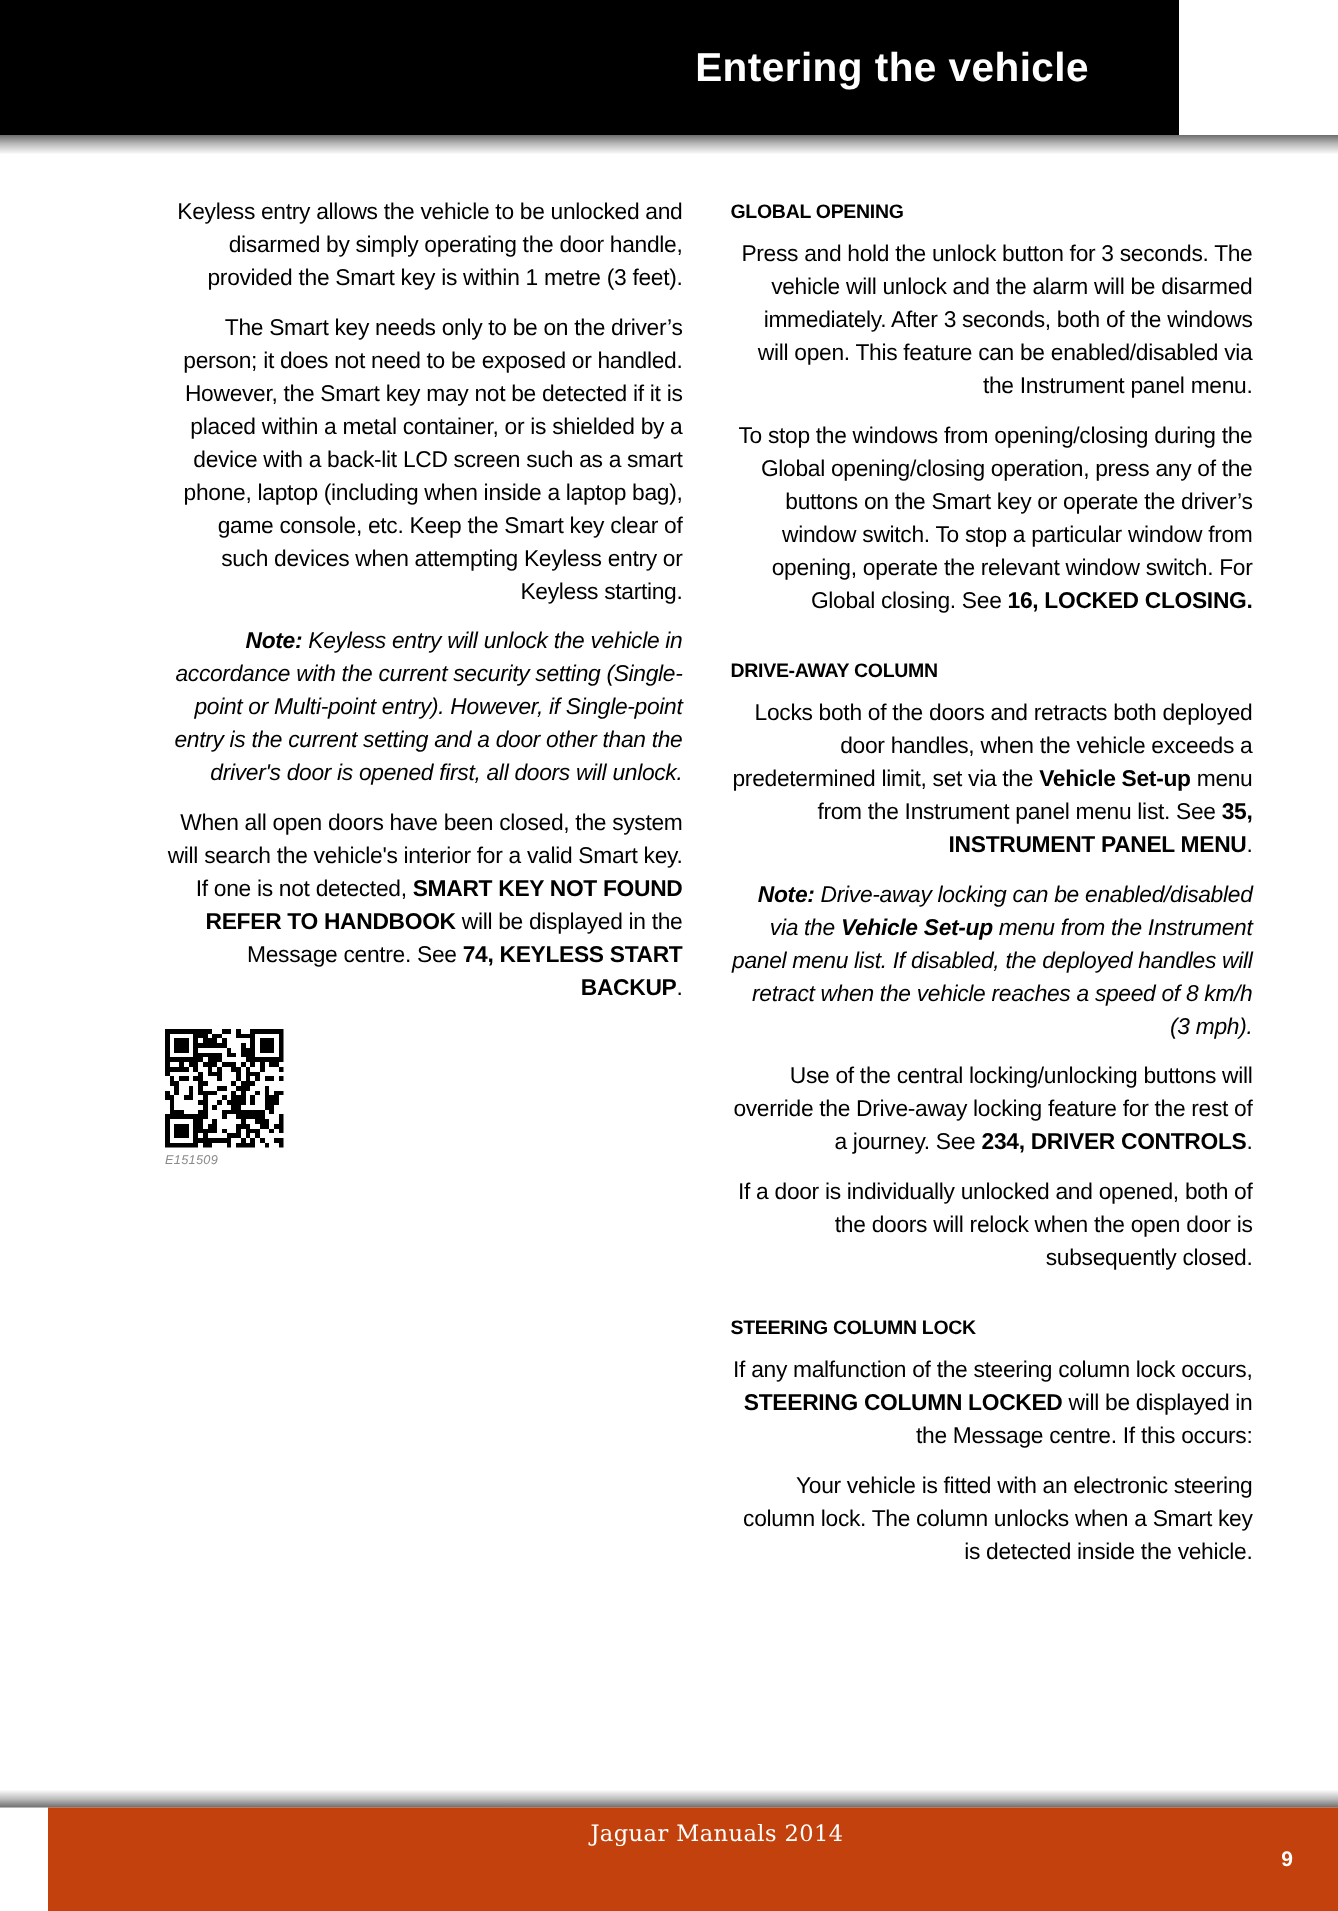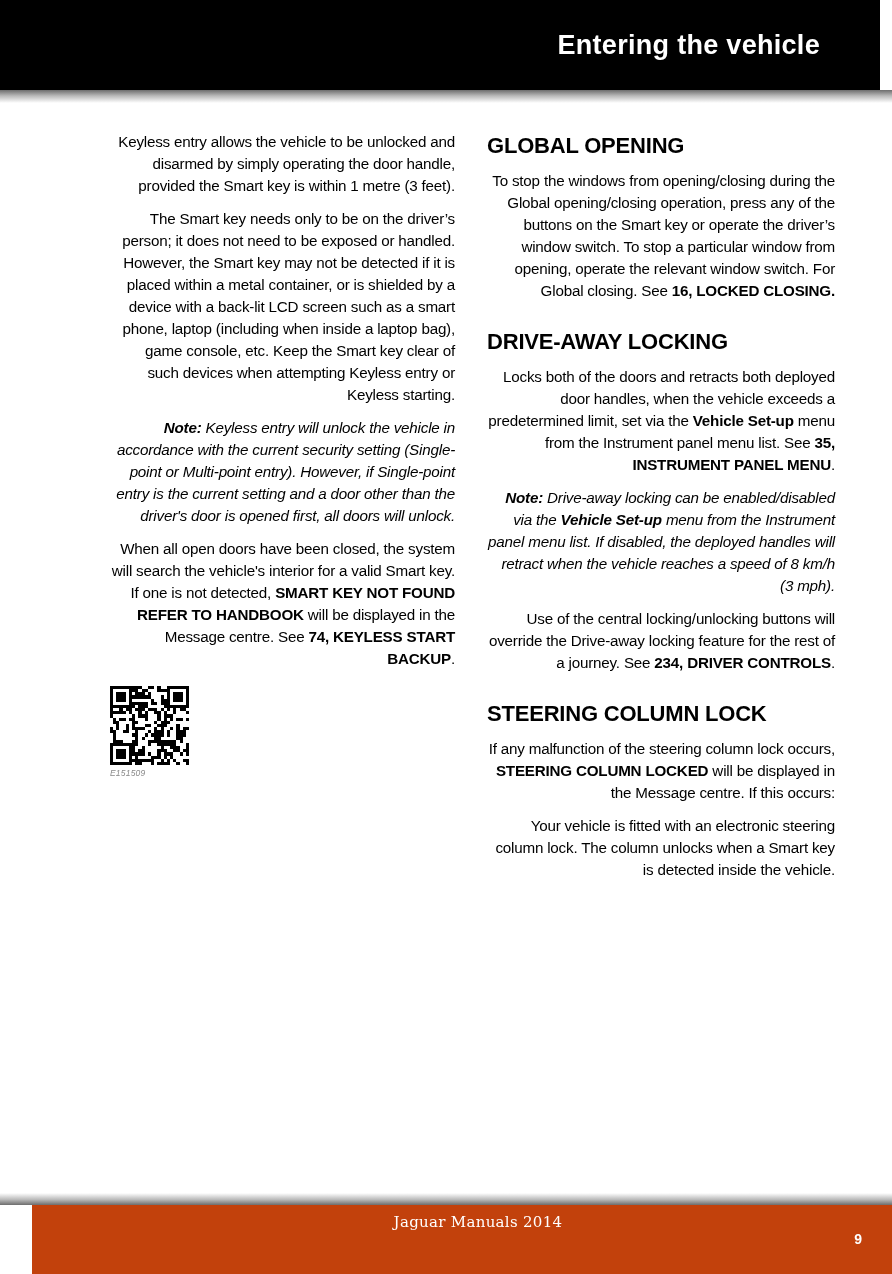--- a/index.html
+++ b/index.html
@@ -2,21 +2,21 @@
 <html><head>
 <meta charset="utf-8">
 <style>
   html,body{margin:0;padding:0;}
   body{
     width:892px;height:1274px;position:relative;background:#ffffff;
     font-family:"Liberation Sans", sans-serif;color:#000;overflow:hidden;
   }
   
   .header-bar{
-    position:absolute;top:0;left:0;width:880px;height:90px;background:#000;
+    position:absolute;top:0;left:0;width:786px;height:90px;background:#000;
     display:flex;align-items:center;justify-content:flex-end;box-sizing:border-box;padding-right:60px;
   }
   .header-title{
     color:#fff;font-size:27px;font-weight:bold;letter-spacing:.3px;
   }
   .header-grad{
     position:absolute;top:90px;left:0;width:892px;height:13px;
     background:linear-gradient(to bottom,#6d6d6d 0%,#b9b9b9 45%,#ffffff 100%);
   }
   
@@ -42,21 +42,21 @@
   .col-left{width:345px;}
   .col-right{width:348px;padding-top:2px;}
   .para{
     margin:0 0 11px 0;font-size:15.2px;line-height:22px;letter-spacing:-0.2px;text-align:right;
   }
   .seg-n{font-weight:normal;font-style:normal;}
   .seg-b{font-weight:bold;font-style:normal;}
   .seg-i{font-weight:normal;font-style:italic;}
   .seg-bi{font-weight:bold;font-style:italic;}
   .section-heading{
-    font-size:22px;font-weight:bold;letter-spacing:-0.2px;margin:27px 0 11px 0;
+    font-size:13px;font-weight:bold;letter-spacing:-0.2px;margin:27px 0 11px 0;
   }
   .col-right .section-heading:first-child{margin-top:0;}
   
   .qr-block{margin-top:16px;}
   .qr-box{width:79px;height:79px;}
   .qr-box svg{display:block;width:79px;height:79px;}
   .qr-label{
     font-size:8.5px;color:#8a8a8a;margin-top:3px;letter-spacing:.2px;font-style:italic;
   }
 </style>
@@ -408,25 +408,27 @@
             <rect x="18" y="24" width="1" height="1" fill="#000"></rect>
             <rect x="21" y="24" width="1" height="1" fill="#000"></rect>
             <rect x="24" y="24" width="1" height="1" fill="#000"></rect>
           </svg>
         </div>
         <div class="qr-label">E151509</div>
       </div>
     </div>
   <div class="col col-right" id="col-right">
       <h2 class="section-heading">GLOBAL OPENING</h2>
+      <p class="para"><span class="seg-n">Press and hold the unlock button for 3 seconds. The vehicle will unlock and the alarm will be disarmed immediately. After 3 seconds, both of the windows will open. This feature can be enabled/disabled via the Instrument panel menu.</span></p>
       <p class="para"><span class="seg-n">To stop the windows from opening/closing during the Global opening/closing operation, press any of the buttons on the Smart key or operate the driver’s window switch. To stop a particular window from opening, operate the relevant window switch. For Global closing. See </span><span class="seg-b">16, LOCKED CLOSING.</span></p>
-      <h2 class="section-heading">DRIVE-AWAY LOCKING</h2>
+      <h2 class="section-heading">DRIVE-AWAY COLUMN</h2>
       <p class="para"><span class="seg-n">Locks both of the doors and retracts both deployed door handles, when the vehicle exceeds a predetermined limit, set via the </span><span class="seg-b">Vehicle Set-up</span><span class="seg-n"> menu from the Instrument panel menu list. See </span><span class="seg-b">35, INSTRUMENT PANEL MENU</span><span class="seg-n">.</span></p>
       <p class="para"><span class="seg-bi">Note: </span><span class="seg-i">Drive-away locking can be enabled/disabled via the </span><span class="seg-bi">Vehicle Set-up</span><span class="seg-i"> menu from the Instrument panel menu list. If disabled, the deployed handles will retract when the vehicle reaches a speed of 8 km/h (3 mph).</span></p>
       <p class="para"><span class="seg-n">Use of the central locking/unlocking buttons will override the Drive-away locking feature for the rest of a journey. See </span><span class="seg-b">234, DRIVER CONTROLS</span><span class="seg-n">.</span></p>
+      <p class="para"><span class="seg-n">If a door is individually unlocked and opened, both of the doors will relock when the open door is subsequently closed.</span></p>
       <h2 class="section-heading">STEERING COLUMN LOCK</h2>
       <p class="para"><span class="seg-n">If any malfunction of the steering column lock occurs, </span><span class="seg-b">STEERING COLUMN LOCKED</span><span class="seg-n"> will be displayed in the Message centre. If this occurs:</span></p>
       <p class="para"><span class="seg-n">Your vehicle is fitted with an electronic steering column lock. The column unlocks when a Smart key is detected inside the vehicle.</span></p>
     </div>
 </div>
 
 <div class="footer-grad"></div>
 <div class="footer-bar">
   <div class="footer-center">Jaguar Manuals 2014</div>
   <div class="footer-page">9</div>

